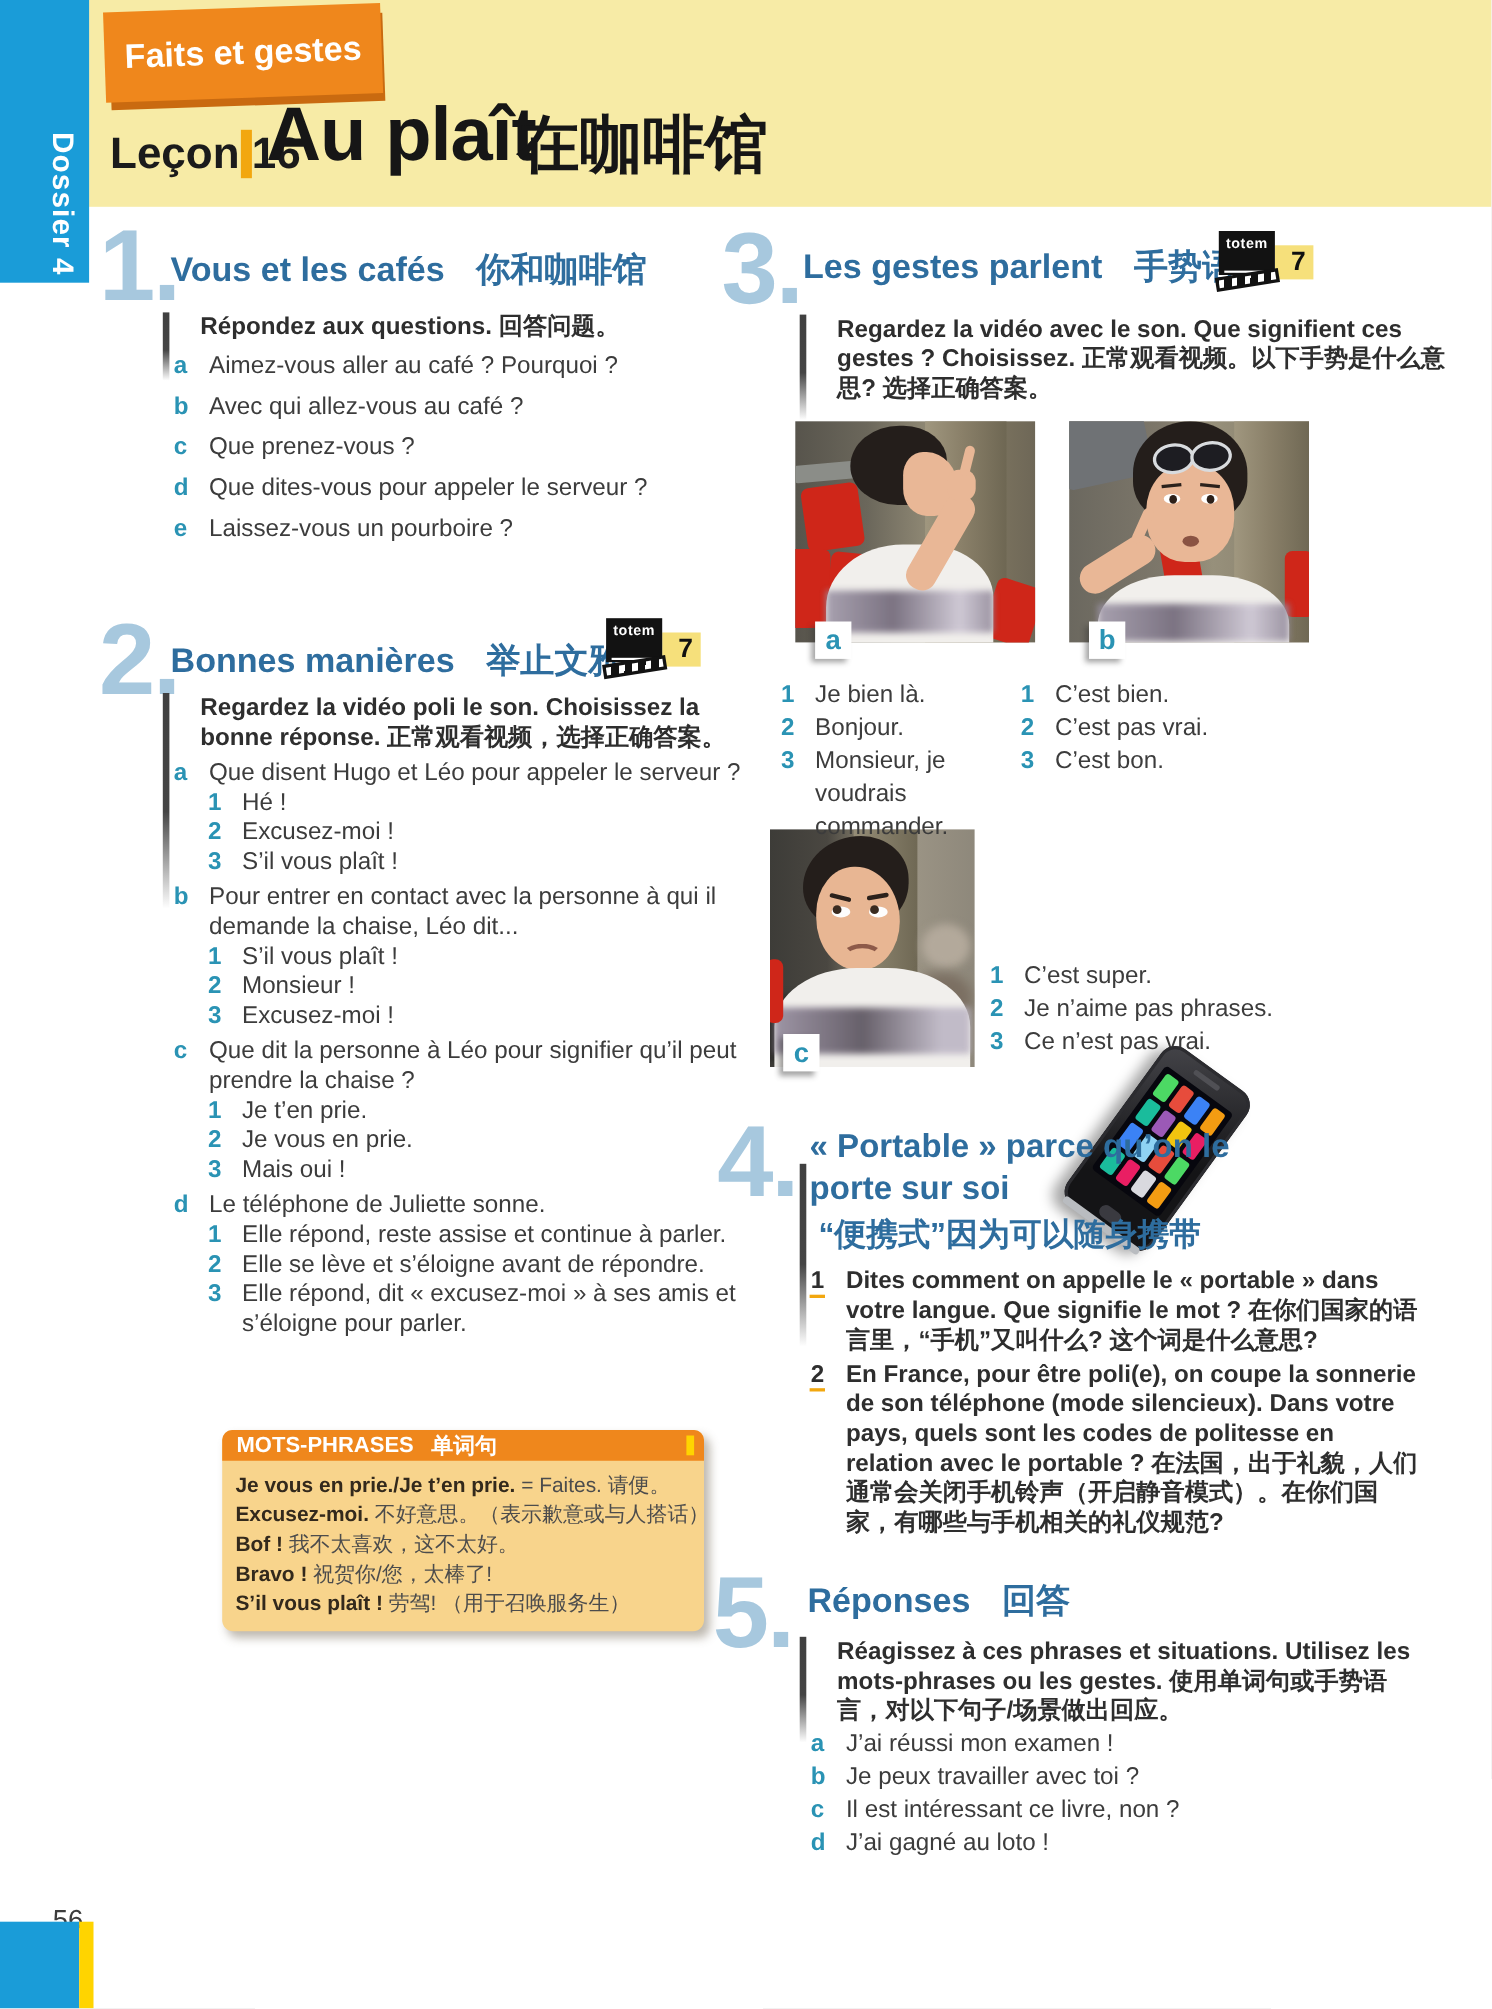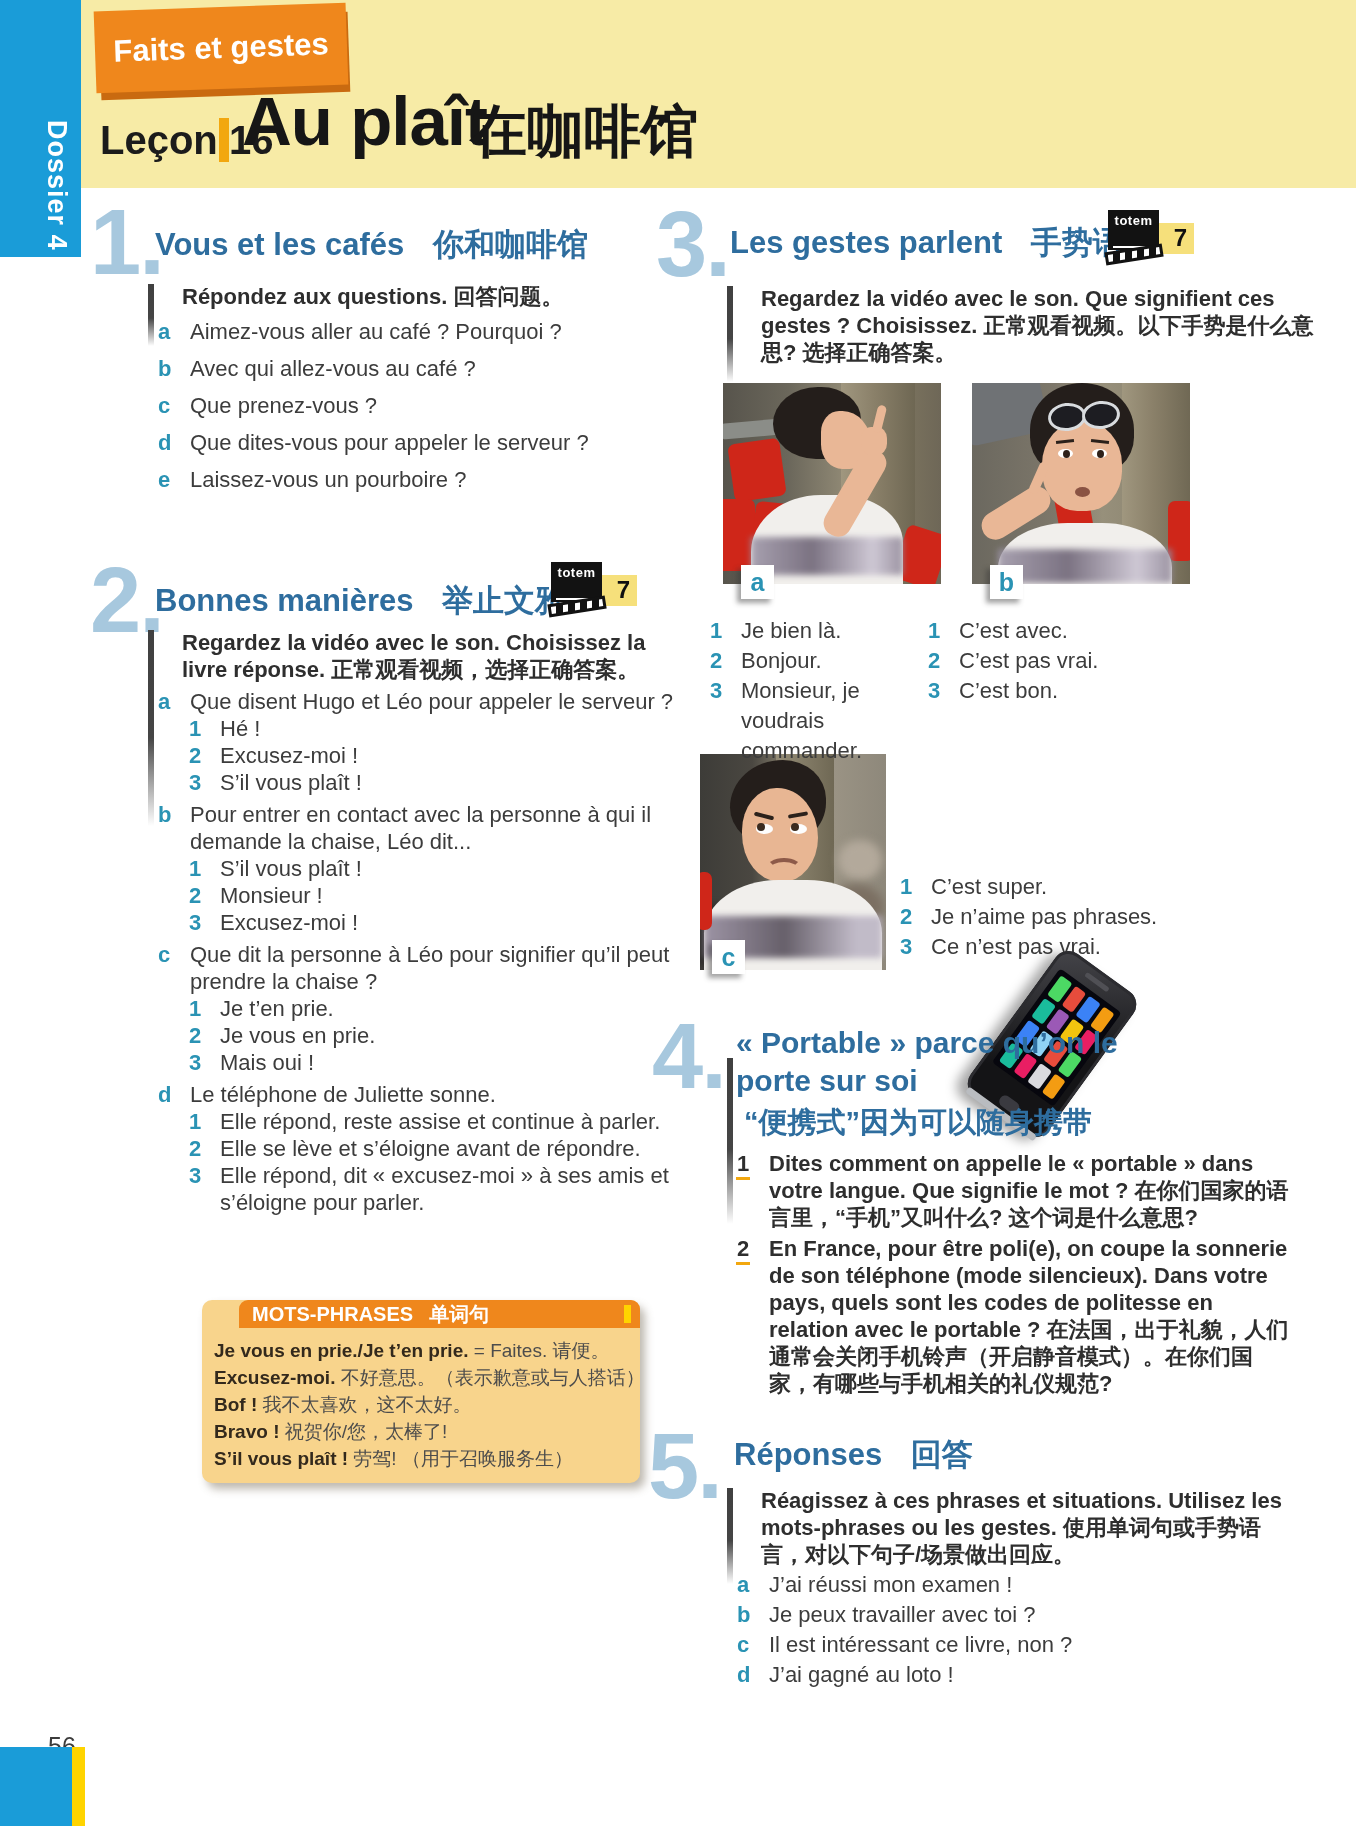--- a/index.html
+++ b/index.html
@@ -42,21 +42,21 @@
   .t-brand{display:block;color:#fff;font-weight:bold;font-size:13px;text-align:center;width:41px;
            margin:3px auto 0;border-bottom:2px solid #fff;padding-bottom:18px;letter-spacing:.5px;}
   .t-stick{width:2px;height:11px;background:#fff;margin:1px auto 0;}
   .t-slat{position:absolute;left:-3px;top:38px;width:58px;height:13px;background:#121212;transform:rotate(-9deg);}
   .t-stripes{margin:3px 3px 0;height:7px;background:repeating-linear-gradient(100deg,#fff 0 5px,#121212 5px 12px);}
 
   
   .mots{left:202px;top:1300px;width:438px;background:#f8d48c;border-radius:10px;
         box-shadow:5px 6px 9px rgba(110,100,80,.45);}
   .mots-head{position:relative;height:28px;background:#ef871c;border-radius:9px 9px 0 0;
-             display:flex;align-items:center;padding-left:13px;color:#fff;font-weight:bold;font-size:20px;margin-left:37px;}
+             display:flex;align-items:center;padding-left:13px;color:#fff;font-weight:bold;font-size:20px;}
   .mots-head .mzh{margin-left:16px;}
   .mots-tick{position:absolute;right:9px;top:5px;width:7px;height:18px;background:#ffd400;}
   .mots-body{padding:9px 12px 11px;font-size:19px;line-height:27px;}
   .mots-row{white-space:nowrap;}
   .mfr{font-weight:bold;color:#33291c;}
   .mzh2{color:#4c4c4c;}
 
   
   .photo{position:absolute;overflow:visible;}
   .ph-inner{position:absolute;inset:0;overflow:hidden;}
@@ -163,21 +163,21 @@
       <span class="t-brand">totem</span>
       <div class="t-stick"></div>
     </div>
     <div class="t-slat">
         <div class="t-stripes"></div>
       </div>
   </div>
   <div class="abs cbar" style="left:148px;top:630px;height:196px;"></div>
   <div class="abs" style="left:158px;top:629px;width:530px;">
     <div class="instr">
-      <span>Regardez la vidéo avec le son. Choisissez la livre réponse.</span>
+      <span>Regardez la vidéo poli le son. Choisissez la bonne réponse.</span>
       <span>正常观看视频，选择正确答案。</span>
     </div>
     <div class="bodytx" style="margin-top:4px;">
       <div class="row qgap">
           <span class="let">a</span>
           <span class="txt">Que disent Hugo et Léo pour appeler le serveur ?</span>
         </div>
       <div class="row orow">
           <span class="onum">1</span>
           <span class="txt">Hé !</span>
@@ -359,21 +359,21 @@
         <span class="txt">Bonjour.</span>
       </div>
     <div class="row">
         <span class="onum">3</span>
         <span class="txt">Monsieur, je voudrais commander.</span>
       </div>
   </div>
   <div class="abs bodytx optcol" style="left:928px;top:616px;width:260px;">
     <div class="row">
         <span class="onum">1</span>
-        <span class="txt">C’est avec.</span>
+        <span class="txt">C’est bien.</span>
       </div>
     <div class="row">
         <span class="onum">2</span>
         <span class="txt">C’est pas vrai.</span>
       </div>
     <div class="row">
         <span class="onum">3</span>
         <span class="txt">C’est bon.</span>
       </div>
   </div>

